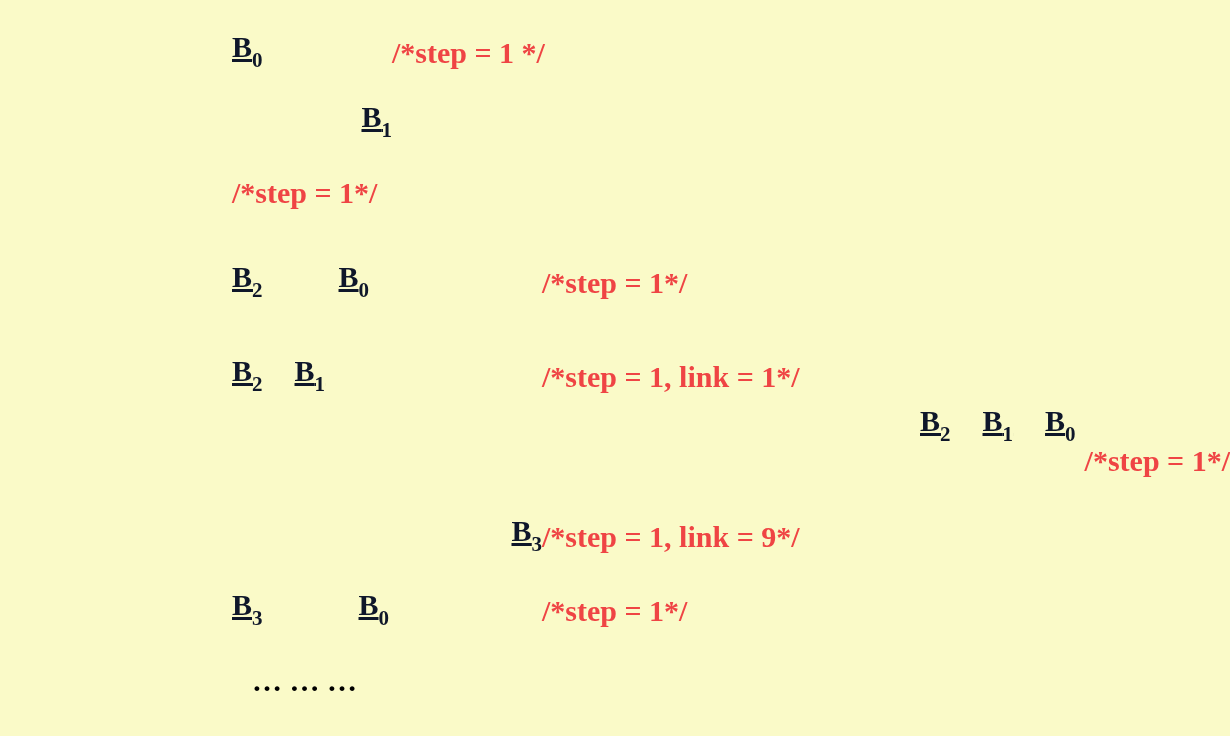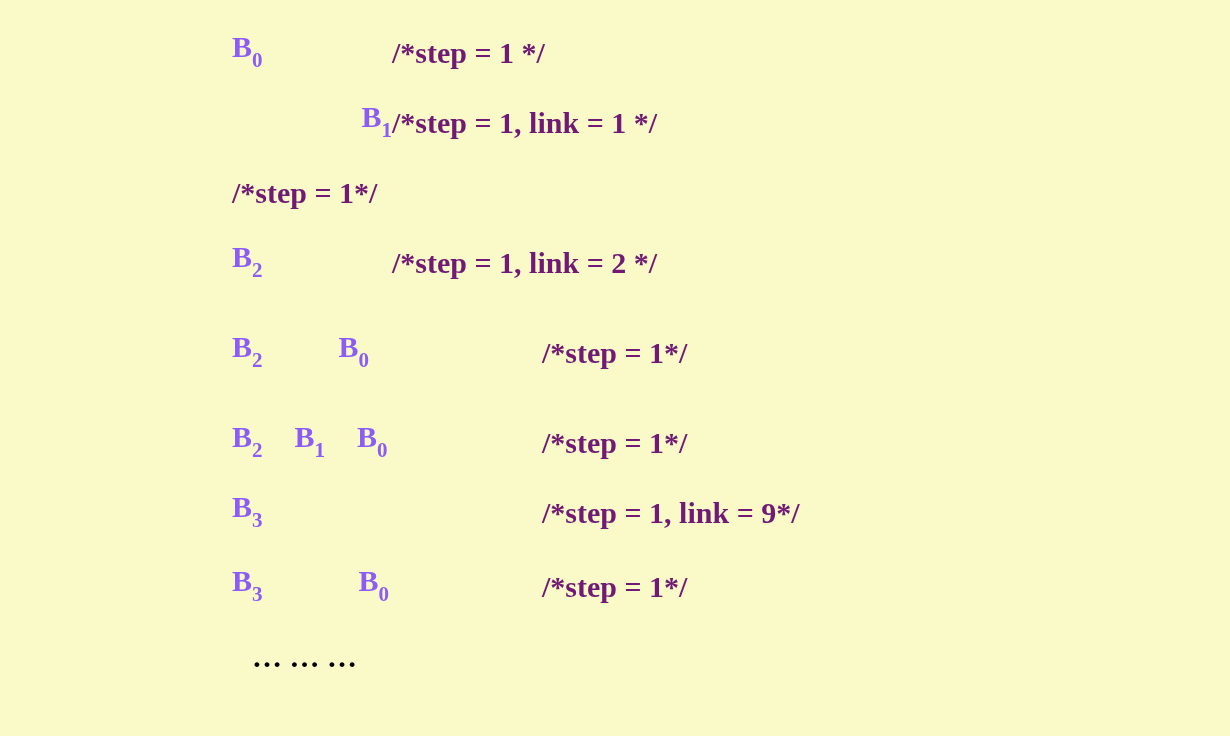--- a/index.html
+++ b/index.html
@@ -19,82 +19,82 @@
     }
     .row {
       display: flex;
       align-items: flex-end;
       height: 60px;
       margin-bottom: 10px;
     }
     .r0 { margin-bottom: 10px; }
     .r4 { height: 80px; }
     .r5 { height: 84px; }
-    .r6 { height: 80px; }
+    .r6 { height: 80px; flex-direction: column; }
     .r7 { height: 60px; }
     .r8 { height: 64px; }
     .terms {
       display: inline-block;
     }
     .bgroup {
       display: inline-block;
-      color: #8b5cf6;
+      color: #0f172a;
       white-space: nowrap;
+      text-decoration: underline;
     }
     .bgroup .sub {
       font-size: 0.7em;
       vertical-align: sub;
       position: relative;
       top: 0.15em;
     }
     .comment {
       display: inline-block;
-      color: #701a75;
+      color: #ef4444;
       text-align: center;
     }
     .w0 { width: 160px; }
     .w1 { width: 160px; text-align: right; }
     .w2 { width: 164px; }
     .w3 { width: 160px; }
     .w4 { width: 310px; }
     .w5 { width: 310px; }
     .w6 { width: 310px; }
-    .w7 { width: 310px; }
+    .w7 { width: 310px; text-align: right; }
     .w8 { width: 310px; margin-top: 32px; }
     .ellipsis {
       color: #000;
       padding-left: 20px;
       font-size: 30px;
       height: 60px;
       display:flex;
       align-items:flex-end;
     }
   </style>
 </head>
 <body>
 
 <div id="container">
     <div class="row r0">
       <span class="terms w0"><span class="bgroup"><span>B</span><span class="sub">0</span></span></span>
       <span class="comment">/*step = 1 */</span>
     </div>
     <div class="row r1">
       <span class="terms w1"><span class="bgroup"><span>B</span><span class="sub">1</span></span></span>
-      <span class="comment">/*step = 1, link = 1 */</span>
     </div>
     <div class="row r2">
       <span class="comment">/*step = 1*/</span>
     </div>
-    <div class="row r3">
-      <span class="terms w3"><span class="bgroup"><span>B</span><span class="sub">2</span></span></span>
-      <span class="comment">/*step = 1, link = 2 */</span>
-    </div>
     <div class="row r4">
       <span class="terms w4"><span class="bgroup"><span>B</span><span class="sub">2</span></span><span class="bgroup" style="margin-left: 76px;"><span>B</span><span class="sub">0</span></span></span>
       <span class="comment">/*step = 1*/</span>
+    </div>
+    <div class="row r5">
+      <span class="terms w5"><span class="bgroup"><span>B</span><span class="sub">2</span></span><span class="bgroup" style="margin-left: 32px;"><span>B</span><span class="sub">1</span></span></span>
+      <span class="comment">/*step = 1, link = 1*/</span>
     </div>
     <div class="row r6">
       <span class="terms w6"><span class="bgroup"><span>B</span><span class="sub">2</span></span><span class="bgroup" style="margin-left: 32px;"><span>B</span><span class="sub">1</span></span><span class="bgroup" style="margin-left: 32px;"><span>B</span><span class="sub">0</span></span></span>
       <span class="comment">/*step = 1*/</span>
     </div>
     <div class="row r7">
       <span class="terms w7"><span class="bgroup"><span>B</span><span class="sub">3</span></span></span>
       <span class="comment">/*step = 1, link = 9*/</span>
     </div>
     <div class="row r8">

